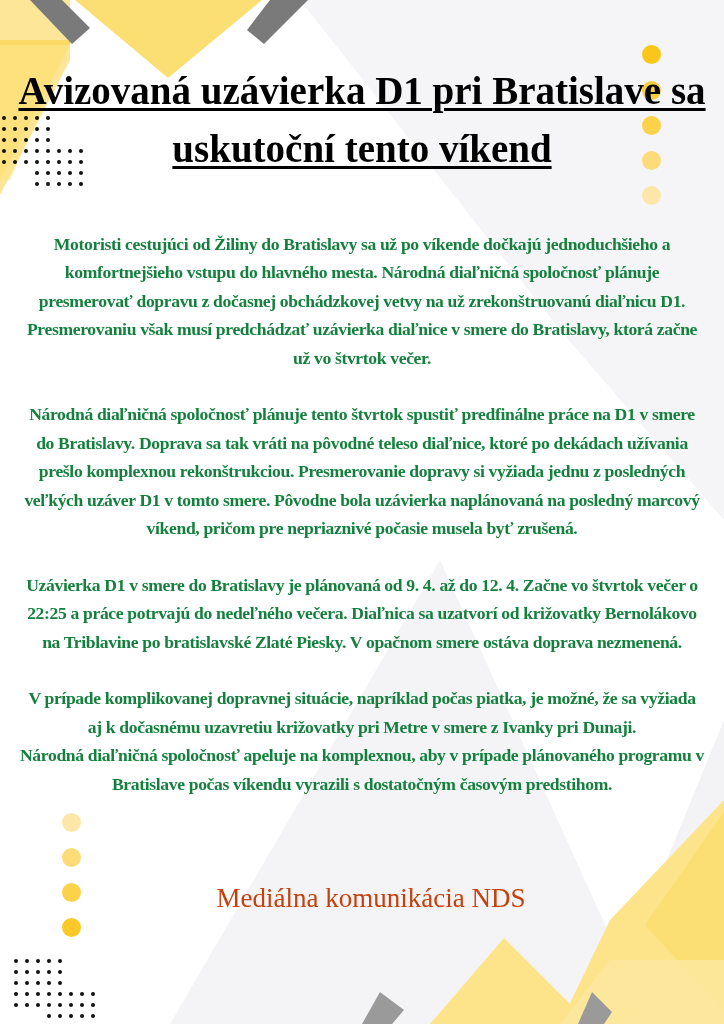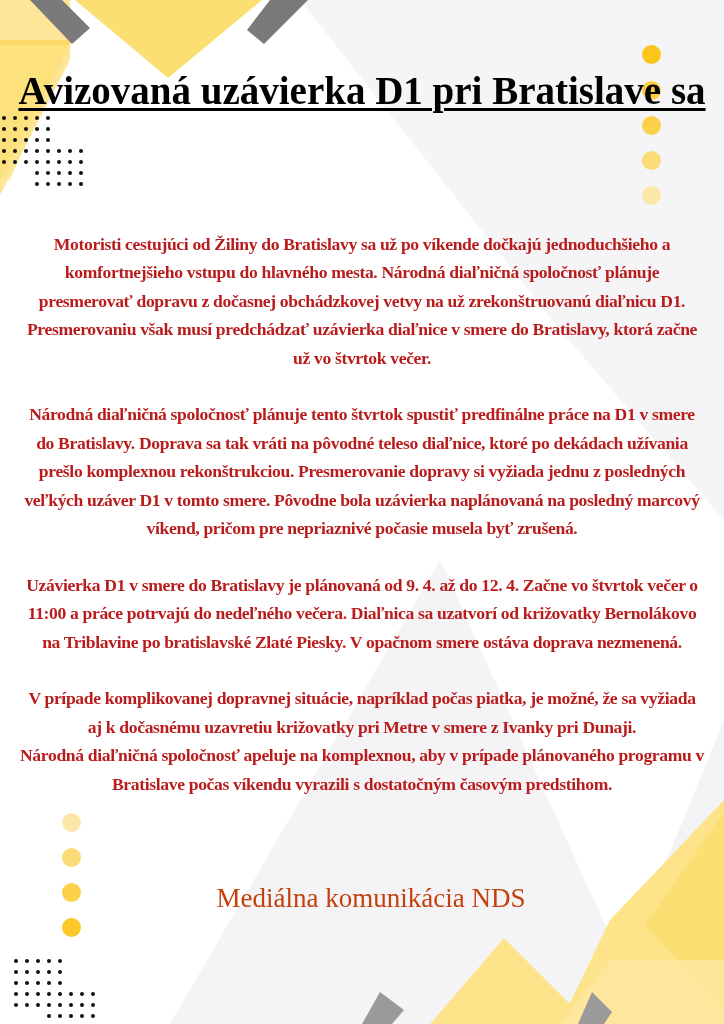--- a/index.html
+++ b/index.html
@@ -13,21 +13,21 @@
   .title {
     position: absolute; left: 0; top: 62px; width: 724px;
     text-align: center; margin: 0;
     font-family: "Liberation Serif", serif; font-weight: bold;
     font-size: 39px; line-height: 58px; color: #000;
     text-decoration: underline; text-decoration-thickness: 3px;
     text-underline-offset: 4px;
   }
   .body-text {
     position: absolute; left: 20px; width: 684px; top: 230px;
-    text-align: center; color: #b91c1c;
+    text-align: center; color: #15803d;
     font-family: "Liberation Serif", serif; font-weight: bold;
     font-size: 17.6px; line-height: 28.4px;
     letter-spacing: -0.35px;
   }
   .body-text p { margin: 0 0 28.4px 0; }
   .body-text p.tight { margin-bottom: 0; }
   .signature {
     position: absolute; left: 1px; width: 724px; top: 883px;
     text-align: center; margin: 0;
     font-family: "Liberation Serif", serif; font-weight: normal;
@@ -168,24 +168,25 @@
   <div class="ydot" style="left:62px;top:813px;background:#fde7a8;"></div>
   <div class="ydot" style="left:62px;top:848px;background:#fcdc78;"></div>
   <div class="ydot" style="left:62px;top:883px;background:#fbd24a;"></div>
   <div class="ydot" style="left:62px;top:918px;background:#fbc82a;"></div>
   <div class="ydot" style="left:62px;top:936px;background:#fbc51a;opacity:0;"></div>
 </div>
 
 <div class="page">
   <h1 class="title">
     <span>Avizovaná uzávierka D1 pri Bratislave sa</span><br>
+    <span>uskutoční tento víkend</span>
   </h1>
 
   <div class="body-text">
     <p>Motoristi cestujúci od Žiliny do Bratislavy sa už po víkende dočkajú jednoduchšieho a komfortnejšieho vstupu do hlavného mesta. Národná diaľničná spoločnosť plánuje presmerovať dopravu z dočasnej obchádzkovej vetvy na už zrekonštruovanú diaľnicu D1. Presmerovaniu však musí predchádzať uzávierka diaľnice v smere do Bratislavy, ktorá začne už vo štvrtok večer.</p>
     <p>Národná diaľničná spoločnosť plánuje tento štvrtok spustiť predfinálne práce na D1 v smere do Bratislavy. Doprava sa tak vráti na pôvodné teleso diaľnice, ktoré po dekádach užívania prešlo komplexnou rekonštrukciou. Presmerovanie dopravy si vyžiada jednu z posledných veľkých uzáver D1 v tomto smere. Pôvodne bola uzávierka naplánovaná na posledný marcový víkend, pričom pre nepriaznivé počasie musela byť zrušená.</p>
-    <p>Uzávierka D1 v smere do Bratislavy je plánovaná od 9. 4. až do 12. 4. Začne vo štvrtok večer o 11:00 a práce potrvajú do nedeľného večera. Diaľnica sa uzatvorí od križovatky Bernolákovo na Triblavine po bratislavské Zlaté Piesky. V opačnom smere ostáva doprava nezmenená.</p>
+    <p>Uzávierka D1 v smere do Bratislavy je plánovaná od 9. 4. až do 12. 4. Začne vo štvrtok večer o 22:25 a práce potrvajú do nedeľného večera. Diaľnica sa uzatvorí od križovatky Bernolákovo na Triblavine po bratislavské Zlaté Piesky. V opačnom smere ostáva doprava nezmenená.</p>
     <p class="tight">V prípade komplikovanej dopravnej situácie, napríklad počas piatka, je možné, že sa vyžiada aj k dočasnému uzavretiu križovatky pri Metre v smere z Ivanky pri Dunaji.</p>
     <p>Národná diaľničná spoločnosť apeluje na komplexnou, aby v prípade plánovaného programu v Bratislave počas víkendu vyrazili s dostatočným časovým predstihom.</p>
   </div>
 
   <p class="signature">Mediálna komunikácia NDS</p>
 </div>
 
 </body></html>

